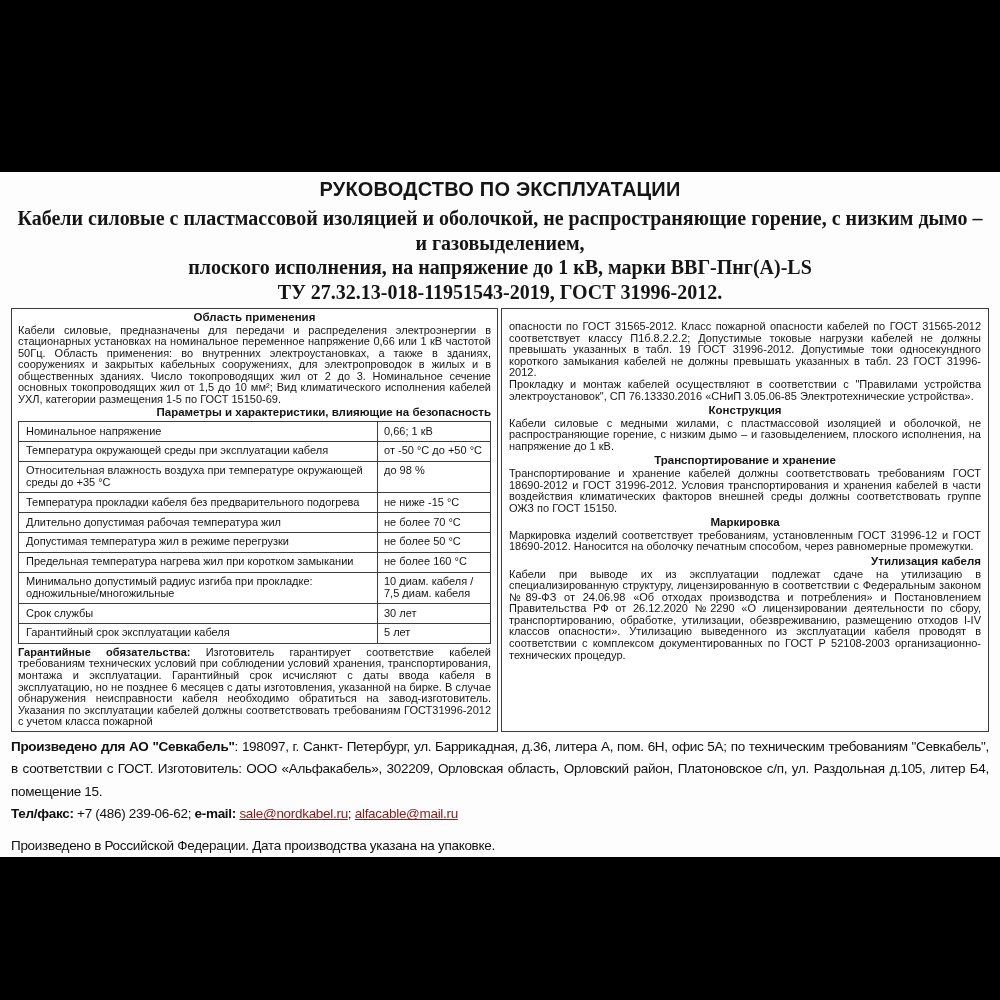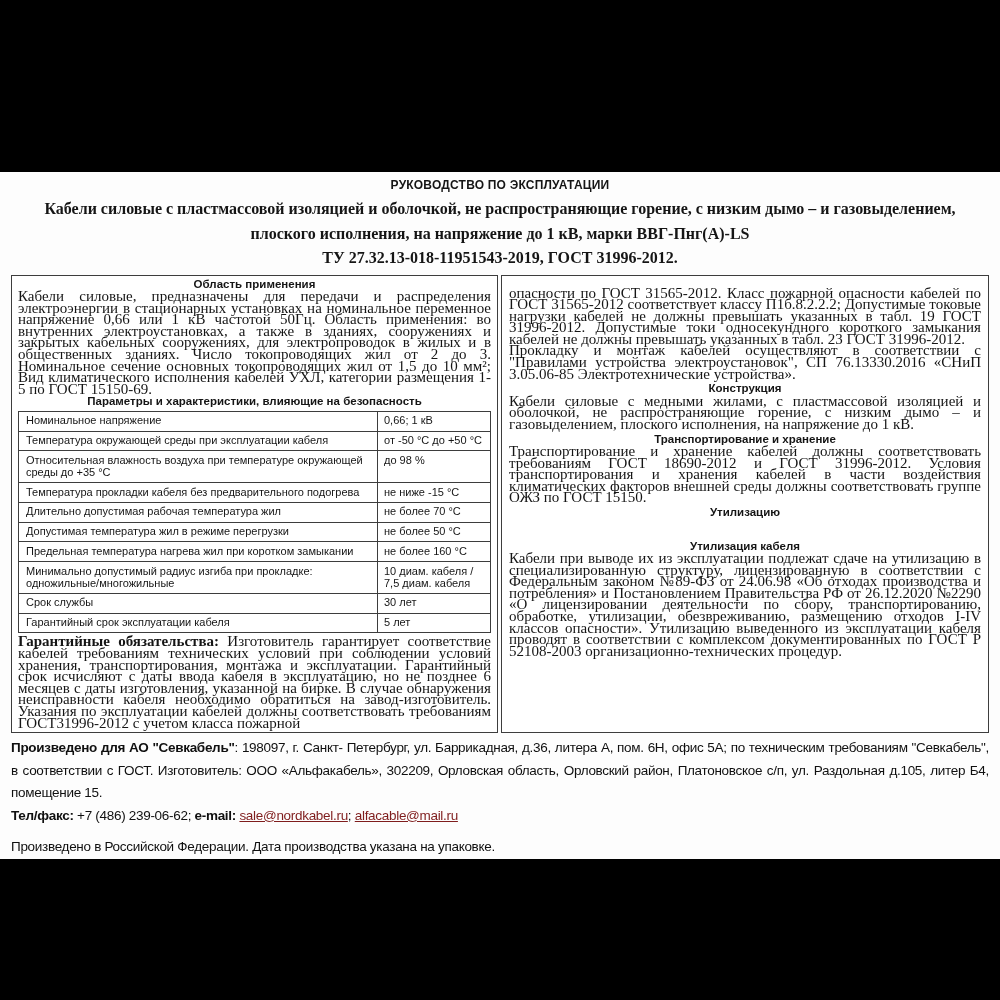--- a/index.html
+++ b/index.html
@@ -13,46 +13,46 @@
     overflow:hidden;
   }
   .page {
     position:absolute; left:0; top:172px;
     width:1000px; min-height:673px;
     background:#fdfdfd;
     padding:3px 11px 0;
   }
   .header { text-align:center; }
   .doc-title {
-    font-weight:bold; font-size:12px;
+    font-weight:bold; font-size:20px;
     margin:3px 0 5px; letter-spacing:0.2px;
   }
   .doc-sub {
     font-family:"Liberation Serif", serif;
-    font-weight:bold; font-size:16px; line-height:24.5px;
+    font-weight:bold; font-size:20px; line-height:24.5px;
   }
   .columns { display:flex; gap:3px; margin-top:4px; align-items:stretch; }
   .col { border:1.5px solid #3d3d3d; background:#fff; }
   .col-left { width:487px; padding:2px 6px 3px; }
   .col-right { flex:1; padding:12px 7px 3px; }
-  .body-text { font-size:15px; line-height:11.6px; text-align:justify;font-family:Liberation Serif, serif; }
+  .body-text { font-size:11px; line-height:11.6px; text-align:justify; }
   .center-head { font-weight:bold; font-size:11.5px; text-align:center; line-height:13.5px; }
-  .left-head { font-weight:bold; font-size:11.5px; line-height:13.5px; text-align:center; }
+  .left-head { font-weight:bold; font-size:11.5px; line-height:13.5px; text-align:right; }
   .params-table { width:100%; border-collapse:collapse; margin:2px 0 2px; }
   .params-table td {
     border:1.2px solid #3d3d3d;
     font-size:11px; line-height:11.8px;
     padding:3.5px 4px 3.5px 7px;
     vertical-align:top;
   }
   .params-table td.val { width:113px; padding-left:6px; }
   .warranty { margin-top:3px; }
   .b { font-weight:bold; }
   .col-right .center-head { margin-top:2px; }
-  .col-right .gap-top { margin-top:20px; }
+  .col-right .gap-top { margin-top:2px;text-align:right; }
   .footer {
     margin-top:4px;
     font-size:13.5px; line-height:22.5px;
     letter-spacing:-0.3px;
     color:#101010;
   }
   .footer .j { text-align:justify; }
   .email { text-decoration:underline; color:#7f1d1d; cursor:pointer; }
   .made-in { margin-top:9px; }
 </style>
@@ -123,21 +123,22 @@
       <div class="body-text warranty"><span class="b">Гарантийные обязательства:</span><span> Изготовитель гарантирует соответствие кабелей требованиям технических условий при соблюдении условий хранения, транспортирования, монтажа и эксплуатации. Гарантийный срок исчисляют с даты ввода кабеля в эксплуатацию, но не позднее 6 месяцев с даты изготовления, указанной на бирке. В случае обнаружения неисправности кабеля необходимо обратиться на завод-изготовитель. Указания по эксплуатации кабелей должны соответствовать требованиям ГОСТ31996-2012 с учетом класса пожарной</span></div>
     </div>
 
     <div class="col col-right">
       <div class="body-text">опасности по ГОСТ 31565-2012. Класс пожарной опасности кабелей по ГОСТ 31565-2012 соответствует классу П1б.8.2.2.2; Допустимые токовые нагрузки кабелей не должны превышать указанных в табл. 19 ГОСТ 31996-2012. Допустимые токи односекундного короткого замыкания кабелей не должны превышать указанных в табл. 23 ГОСТ 31996-2012.</div>
       <div class="body-text">Прокладку и монтаж кабелей осуществляют в соответствии с "Правилами устройства электроустановок", СП 76.13330.2016 «СНиП 3.05.06-85 Электротехнические устройства».</div>
       <div class="center-head">Конструкция</div>
       <div class="body-text">Кабели силовые с медными жилами, с пластмассовой изоляцией и оболочкой, не распространяющие горение, с низким дымо – и газовыделением, плоского исполнения, на напряжение до 1 кВ.</div>
       <div class="center-head">Транспортирование и хранение</div>
       <div class="body-text">Транспортирование и хранение кабелей должны соответствовать требованиям ГОСТ 18690-2012 и ГОСТ 31996-2012. Условия транспортирования и хранения кабелей в части воздействия климатических факторов внешней среды должны соответствовать группе ОЖЗ по ГОСТ 15150.</div>
-      <div class="center-head">Утилизацию</div>
+      <div class="center-head">Маркировка</div>
+      <div class="body-text">Маркировка изделий соответствует требованиям, установленным ГОСТ 31996-12 и ГОСТ 18690-2012. Наносится на оболочку печатным способом, через равномерные промежутки.</div>
       <div class="center-head gap-top">Утилизация кабеля</div>
       <div class="body-text">Кабели при выводе их из эксплуатации подлежат сдаче на утилизацию в специализированную структуру, лицензированную в соответствии с Федеральным законом №89-ФЗ от 24.06.98 «Об отходах производства и потребления» и Постановлением Правительства РФ от 26.12.2020 №2290 «О лицензировании деятельности по сбору, транспортированию, обработке, утилизации, обезвреживанию, размещению отходов I-IV классов опасности». Утилизацию выведенного из эксплуатации кабеля проводят в соответствии с комплексом документированных по ГОСТ Р 52108-2003 организационно-технических процедур.</div>
     </div>
 
   </div>
 
   <div class="footer">
     <div class="j"><span class="b">Произведено для АО "Севкабель"</span><span>: 198097, г. Санкт- Петербург, ул. Баррикадная, д.36, литера А, пом. 6Н, офис 5А; по техническим требованиям "Севкабель", в соответствии с ГОСТ. Изготовитель: ООО «Альфакабель», 302209, Орловская область, Орловский район, Платоновское с/п, ул. Раздольная д.105, литер Б4, помещение 15.</span></div>
     <div><span class="b">Тел/факс:</span><span> +7 (486) 239-06-62; </span><span class="b">e-mail:</span><span> </span><span class="email">sale@nordkabel.ru</span><span>; </span><span class="email">alfacable@mail.ru</span></div>
     <div class="made-in">Произведено в Российской Федерации. Дата производства указана на упаковке.</div>

